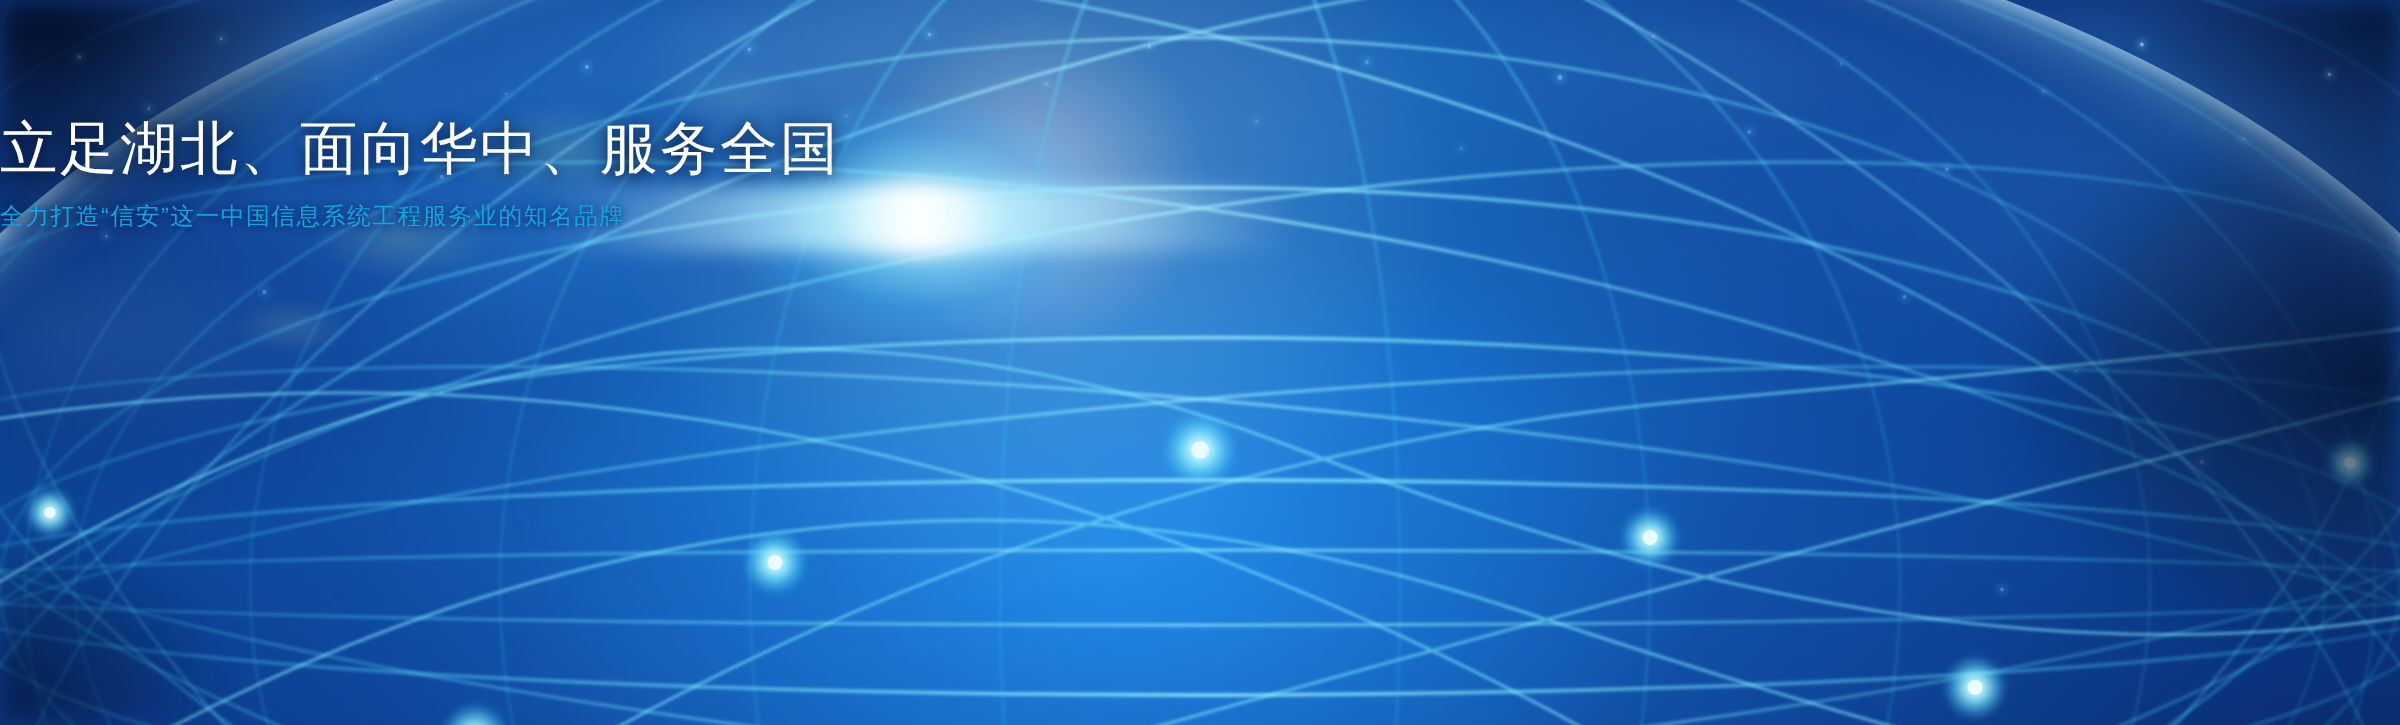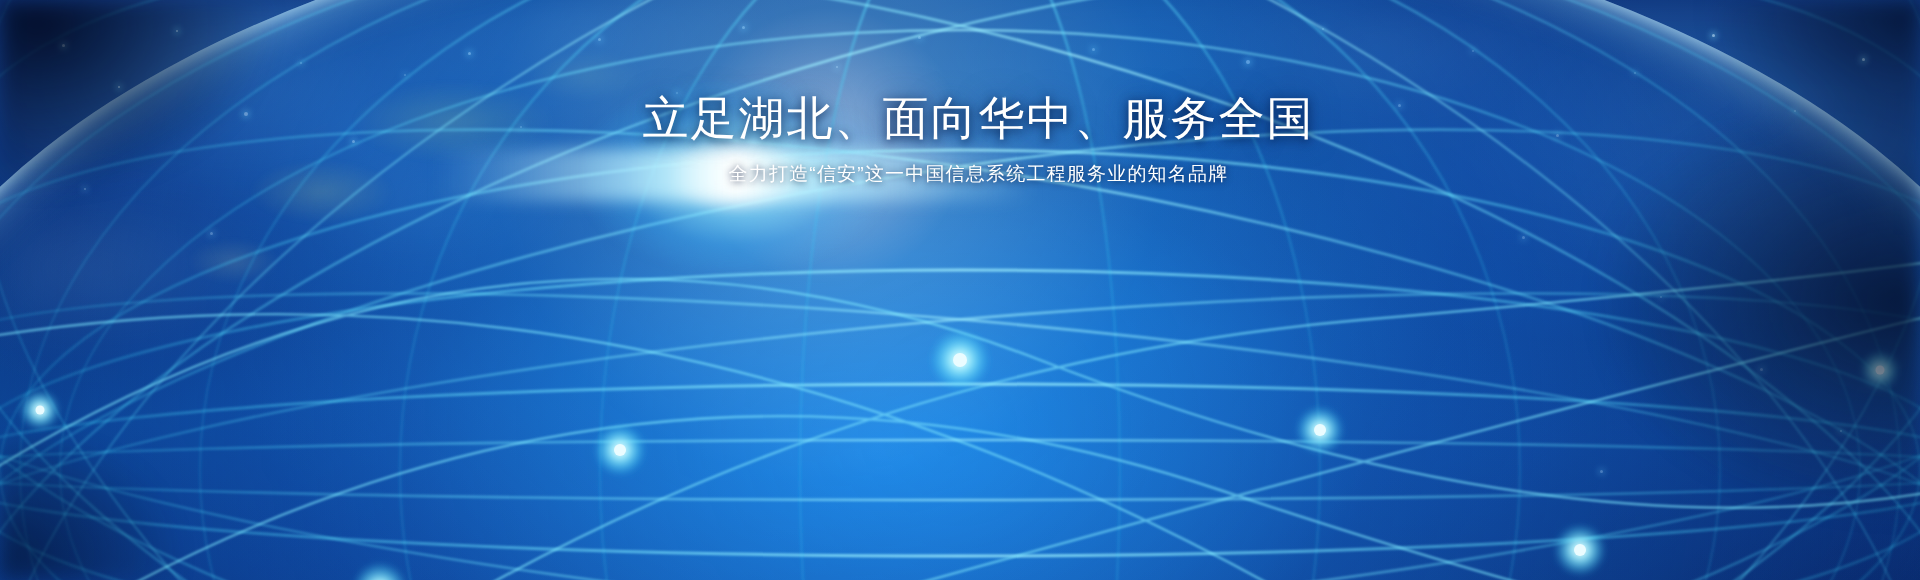--- a/index.html
+++ b/index.html
@@ -98,40 +98,39 @@
   }
   .flare::after{
     content:""; position:absolute; left:-300px; top:-26px; width:600px; height:52px;
     background:linear-gradient(90deg, rgba(150,230,255,0) 0%, rgba(200,245,255,.75) 38%, #ffffff 50%, rgba(200,245,255,.75) 62%, rgba(150,230,255,0) 100%);
     filter:blur(8px);
   }
 
   
   .copy{
     position:absolute; left:0; right:0; top:92px;
-    text-align:center; z-index:40;
+    text-align:left; z-index:40;
     text-shadow:0 2px 10px rgba(2,18,56,.85), 0 0 28px rgba(10,40,100,.6);
-    padding-left:37px;
   }
   .headline{
     margin:0;
     font-size:46px;
     line-height:1.16;
     font-weight:400;
     letter-spacing:2px;
     color:#ffffff;
     white-space:nowrap;
   }
   .subline{
     margin:16px 0 0 0;
     font-size:19px;
     line-height:1.4;
     font-weight:400;
     letter-spacing:1.2px;
-    color:#ffffff;
+    color:#0ea5e9;
     white-space:nowrap;
     text-shadow:0 1px 7px rgba(2,18,56,.9);
   }
 </style>
 </head>
 <body>
 
 <div class="banner">
 
   <div class="sky"></div>

